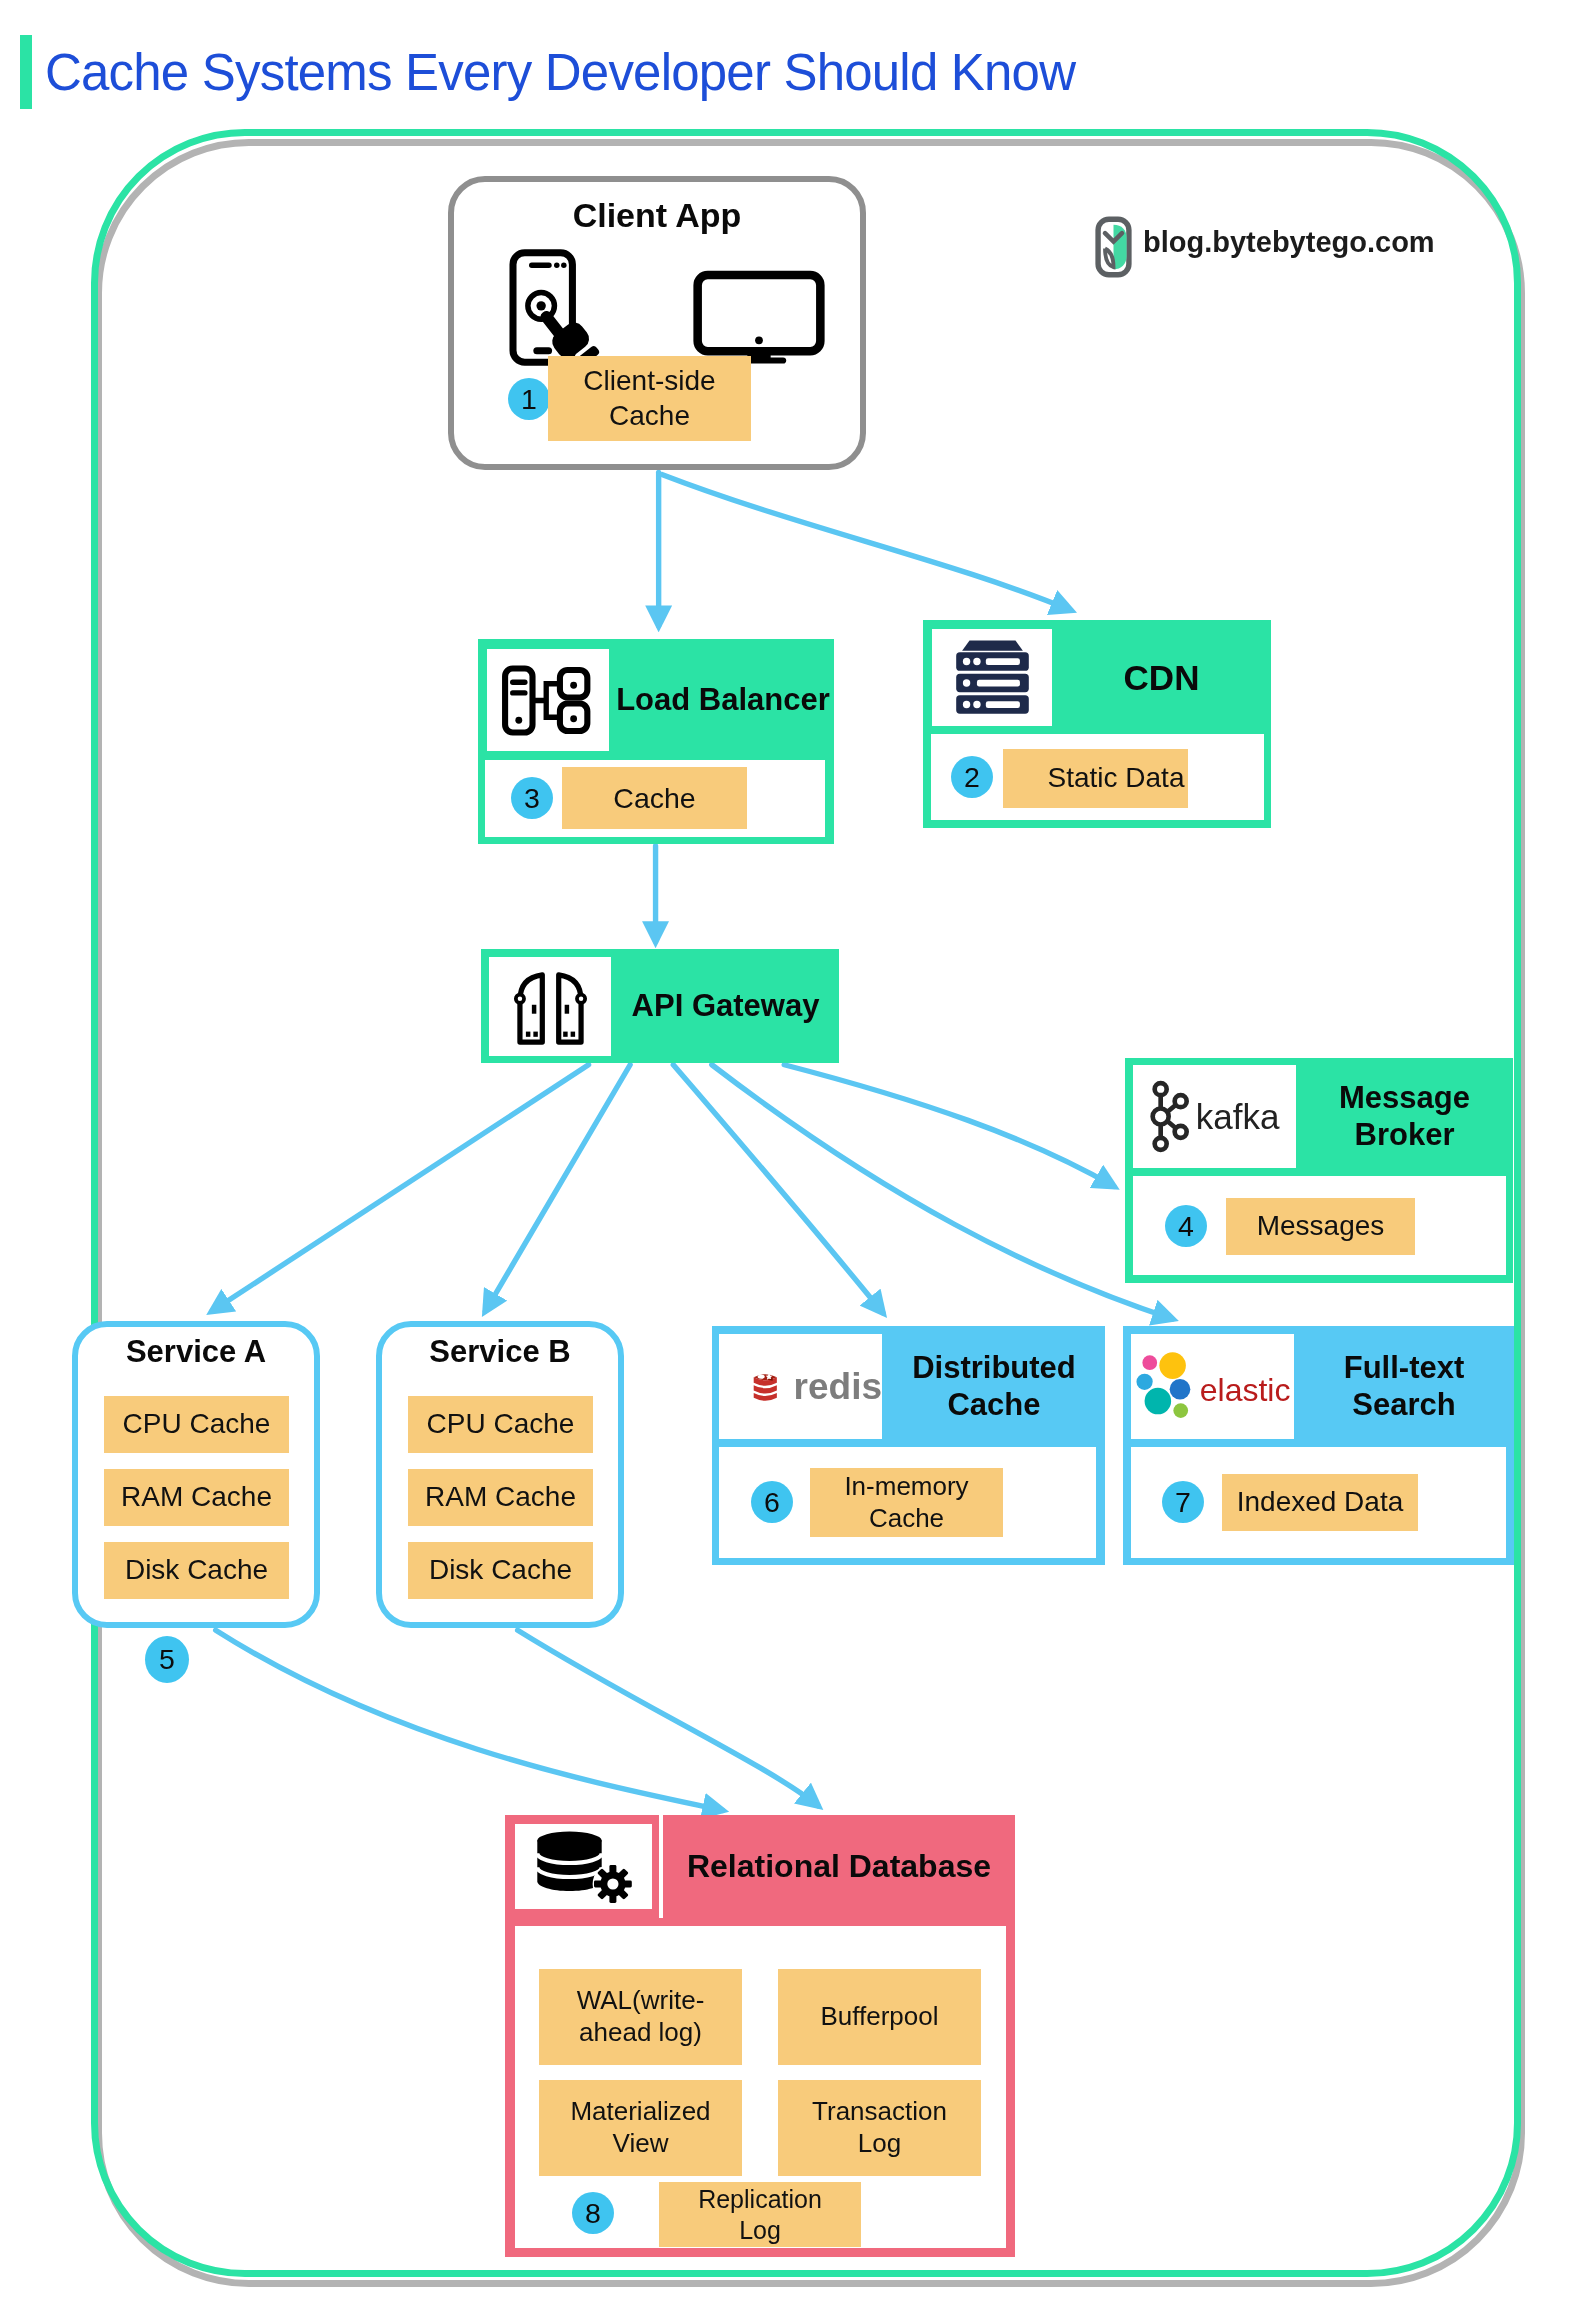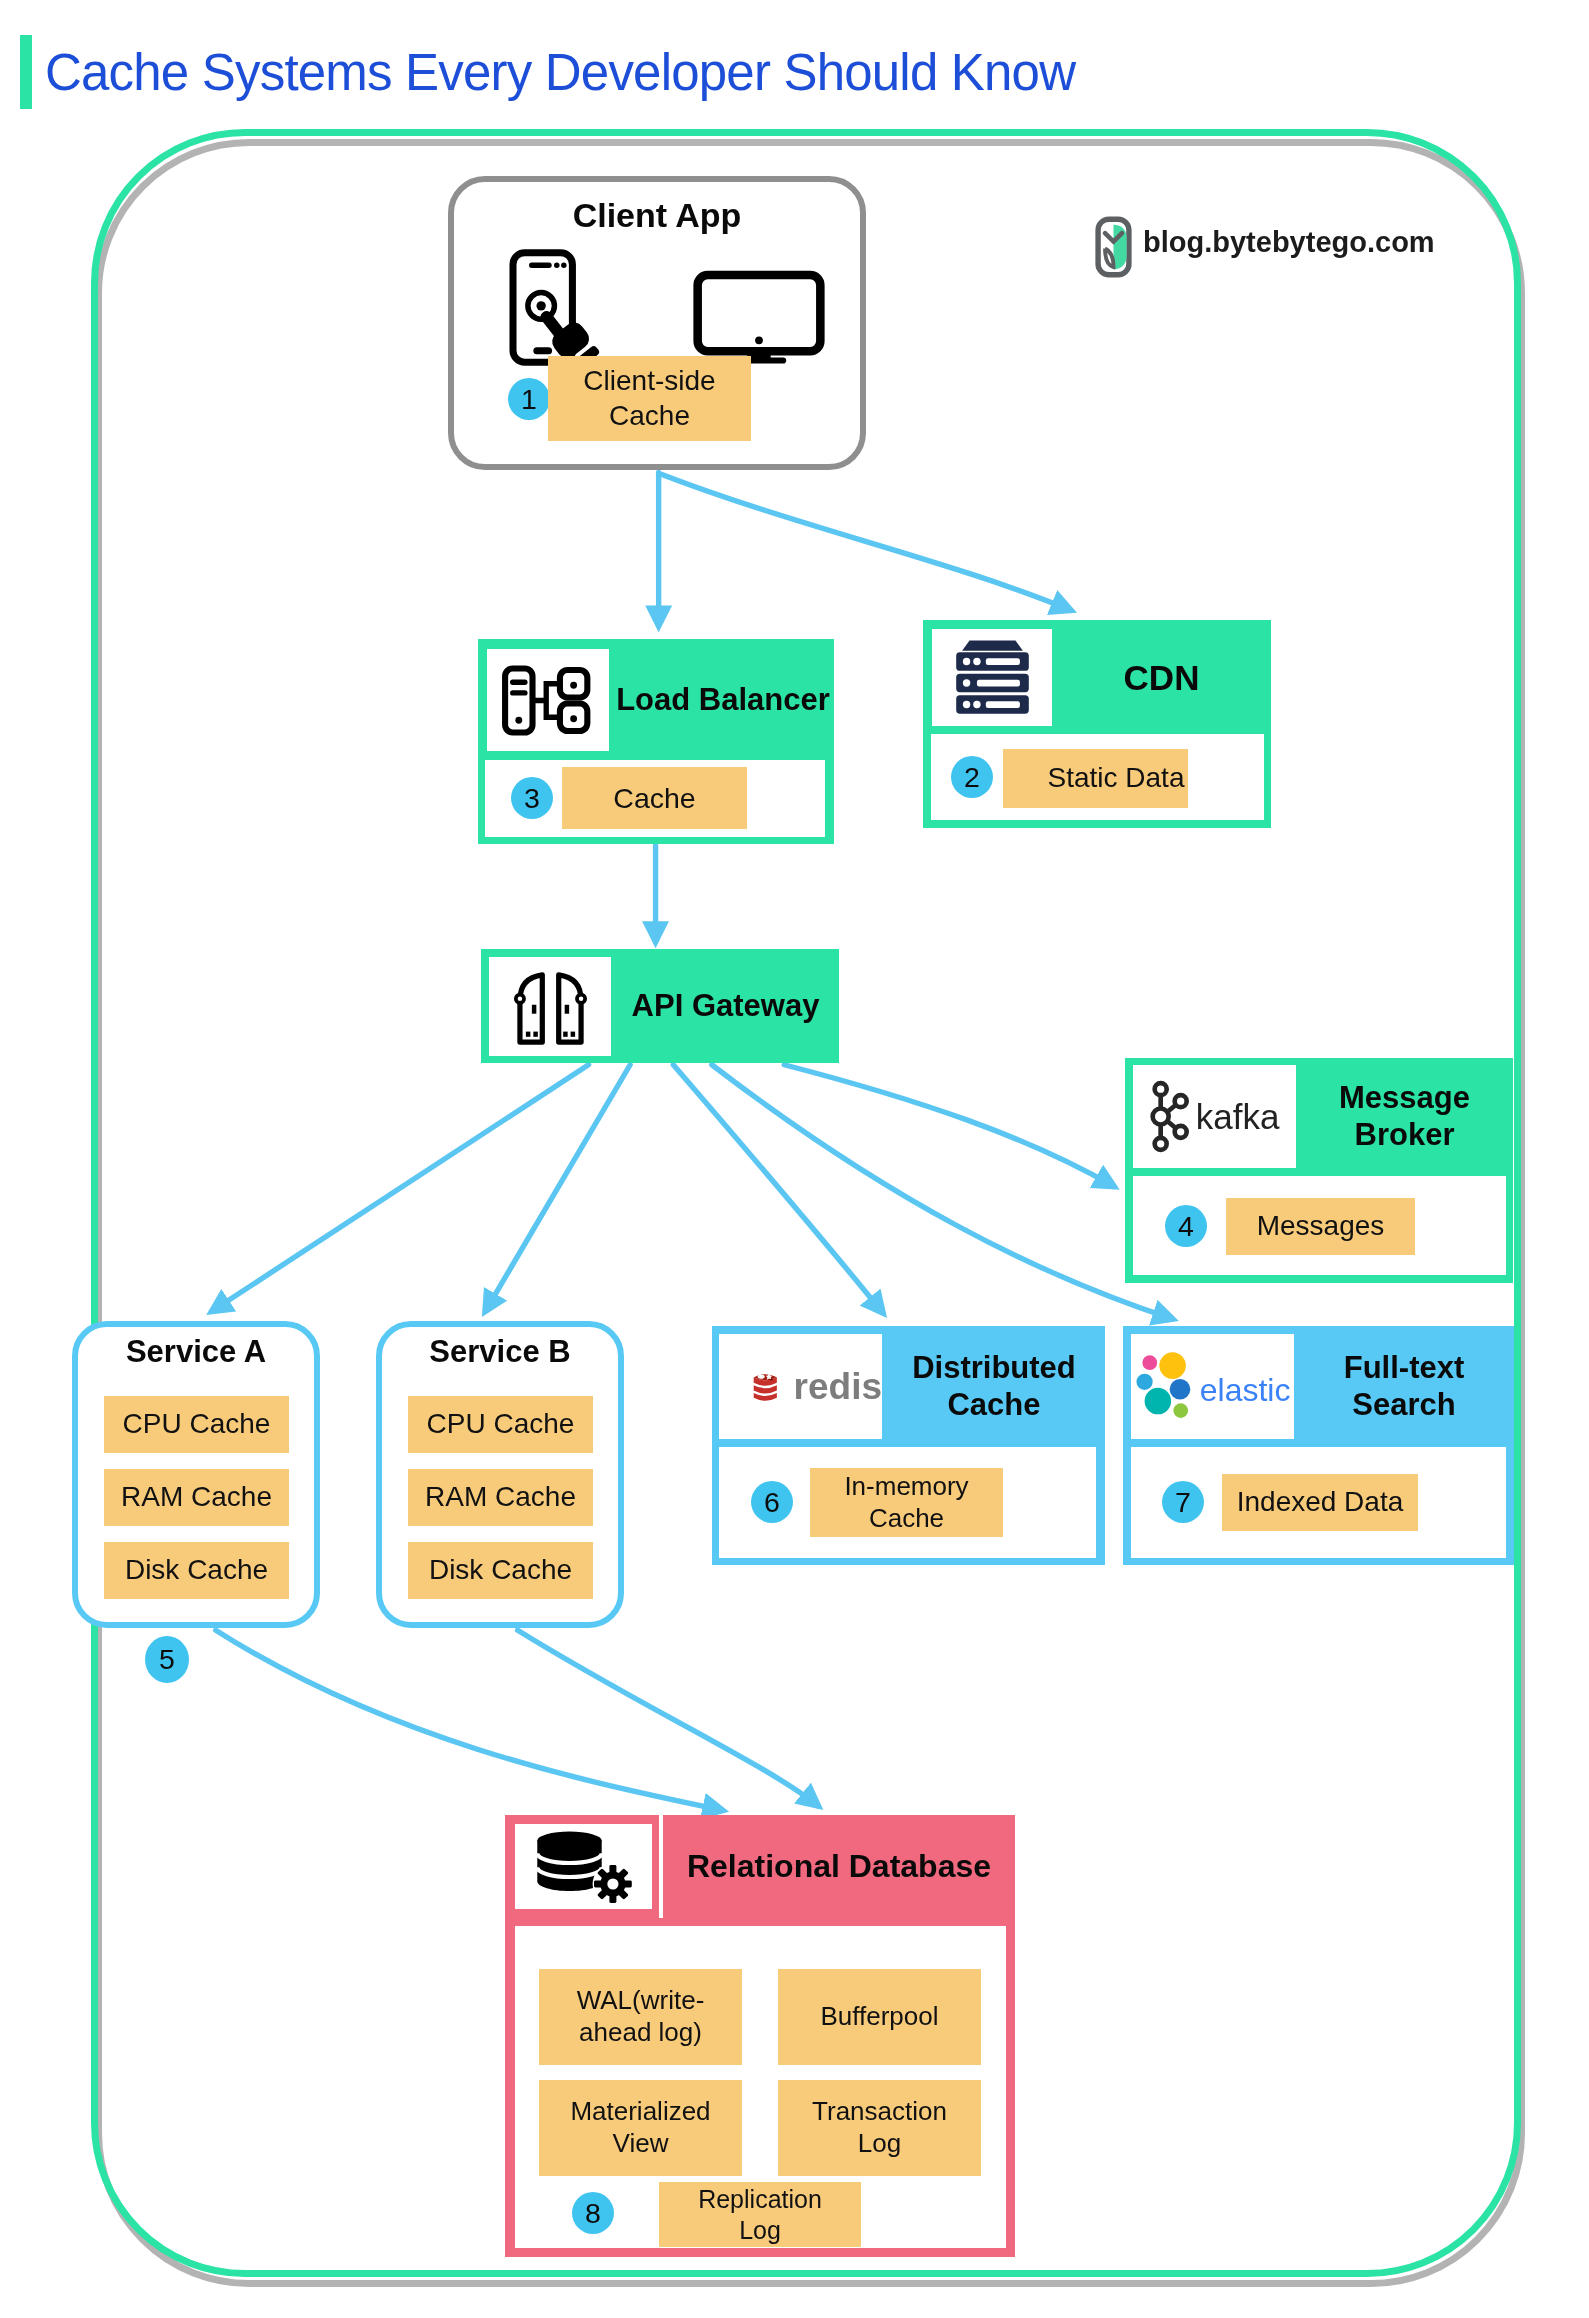--- a/index.html
+++ b/index.html
@@ -219,21 +219,21 @@
   <div class="abs blue" style="left:1123px;top:1326px;width:391px;height:239px;"></div>
   <div class="abs plate flexc" style="left:1131px;top:1334px;width:163px;height:105px;gap:6.2px;">
     <svg width="59" height="74" viewBox="0 0 80 100">
       <circle cx="20" cy="17" r="10" fill="#ee4c9b"></circle>
       <circle cx="51" cy="21" r="18" fill="#fec20e"></circle>
       <circle cx="13" cy="43" r="11" fill="#2da9e0"></circle>
       <circle cx="61" cy="53" r="14" fill="#2175c9"></circle>
       <circle cx="31" cy="69" r="18" fill="#00b5ad"></circle>
       <circle cx="62" cy="82" r="10" fill="#8dc63f"></circle>
     </svg>
-    <span style="font-size:32px;font-weight:400;color:#3b82f6;margin-top:8px;">elastic</span>
+    <span style="font-size:32px;font-weight:400;color:#b91c1c;margin-top:8px;">elastic</span>
   </div>
   <div class="abs node-title flexc" style="left:1294px;top:1334px;width:220px;height:105px;font-size:31px;">Full-text Search</div>
   <div class="abs plate" style="left:1131px;top:1447px;width:375px;height:111px;"></div>
   <div class="abs badge flexc" style="left:1162px;top:1481px;width:42px;height:42px;">7</div>
   <div class="abs chip flexc" style="left:1222px;top:1474px;width:196px;height:57px;font-size:28px;">Indexed Data</div>
 
   <div class="abs pink" style="left:505px;top:1815px;width:510px;height:442px;"></div>
   <div class="abs plate flexc" style="left:515px;top:1824px;width:137px;height:85px;">
     <svg width="117" height="77" viewBox="0 0 160 110">
       <ellipse cx="60" cy="18" rx="46" ry="13" fill="#000"></ellipse>

